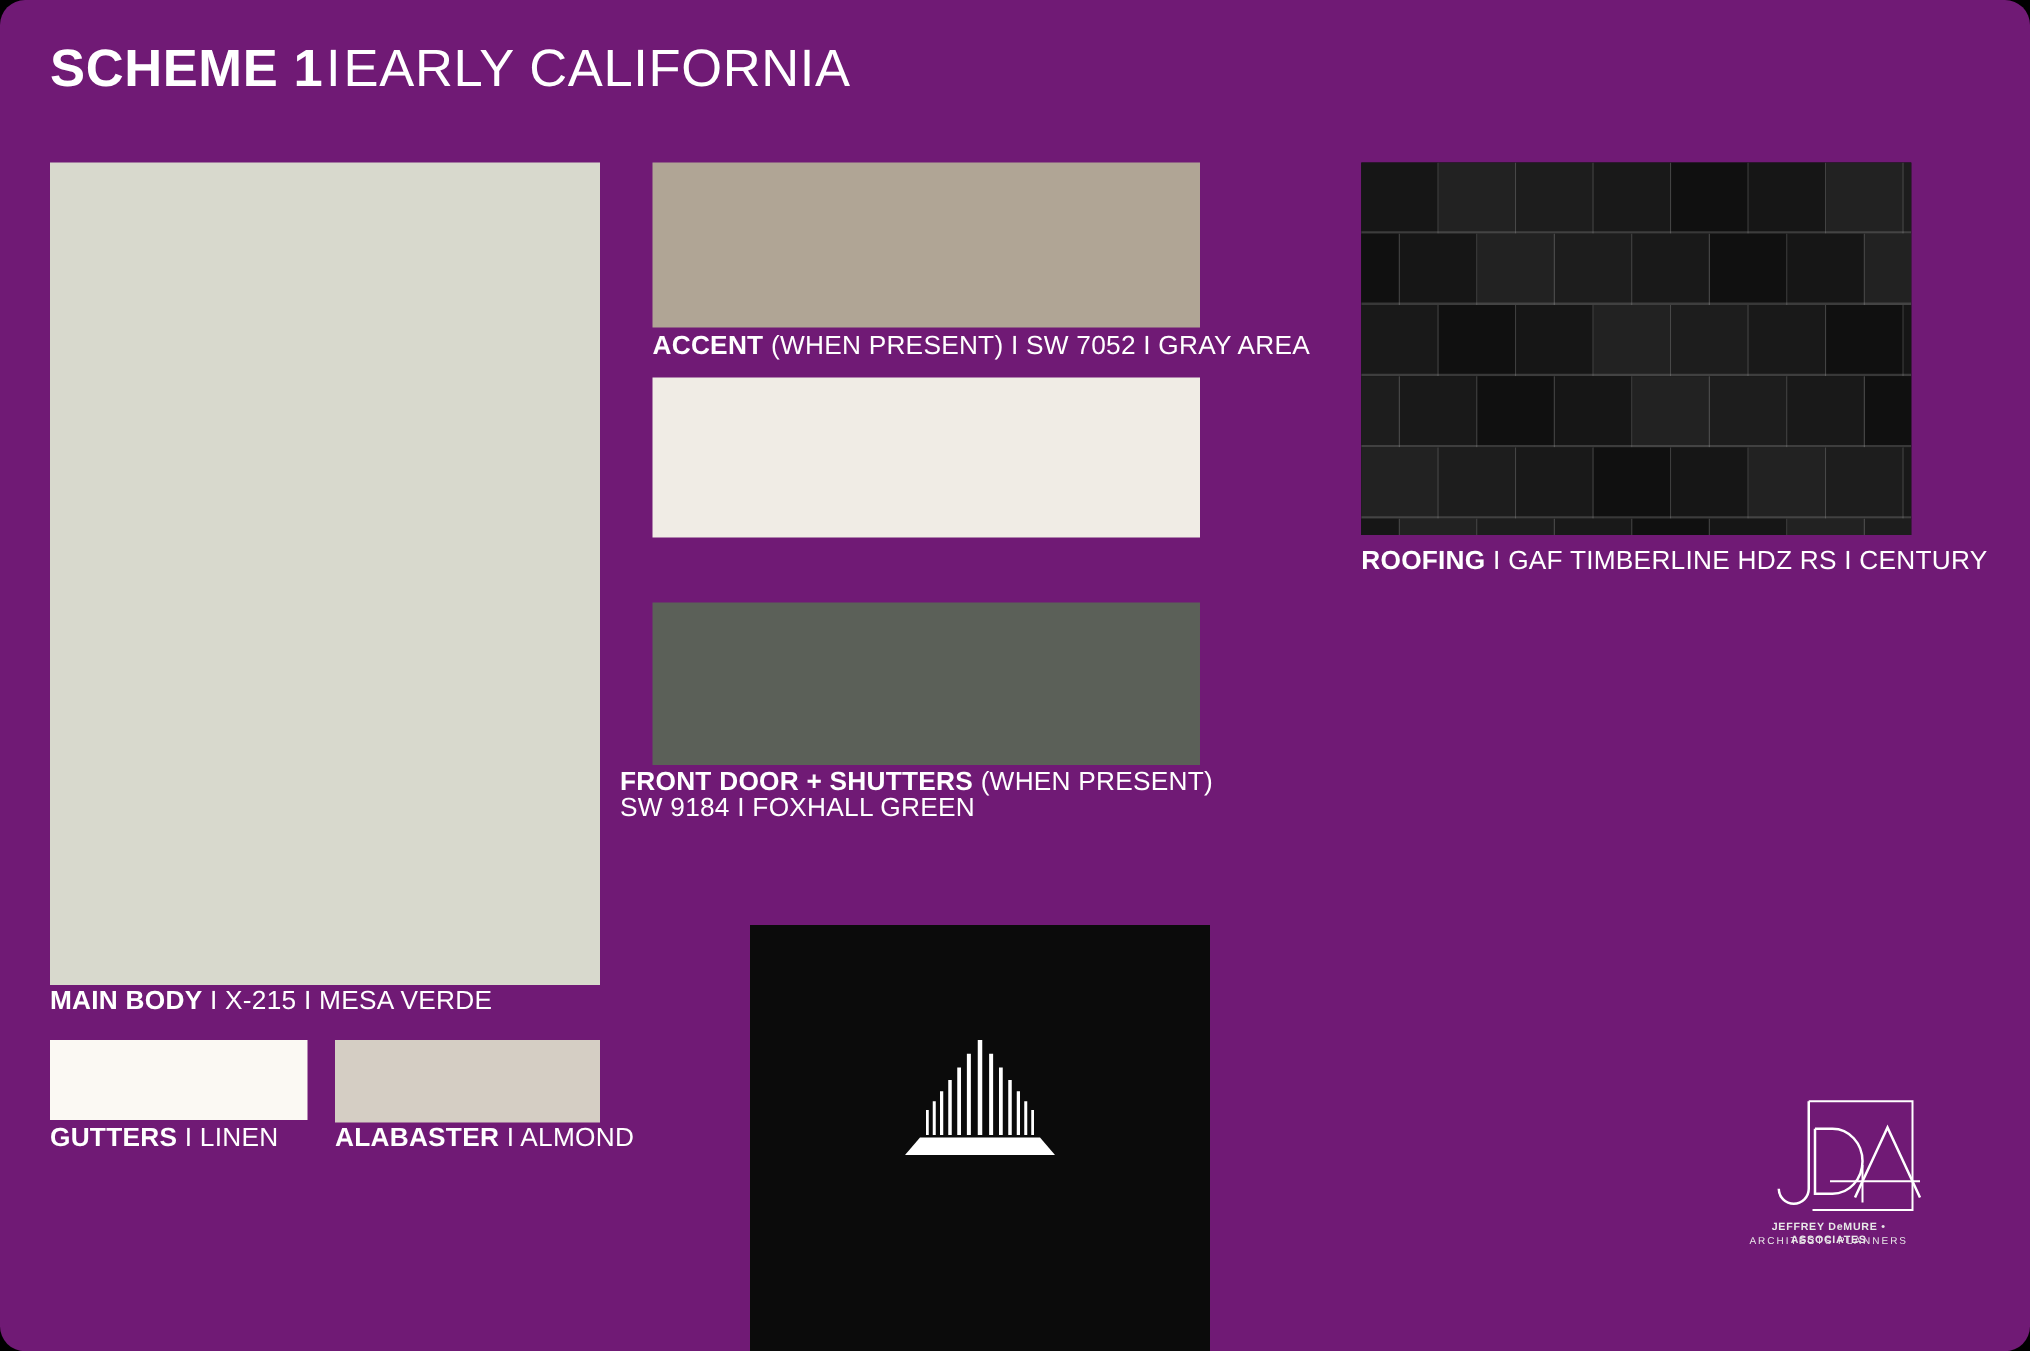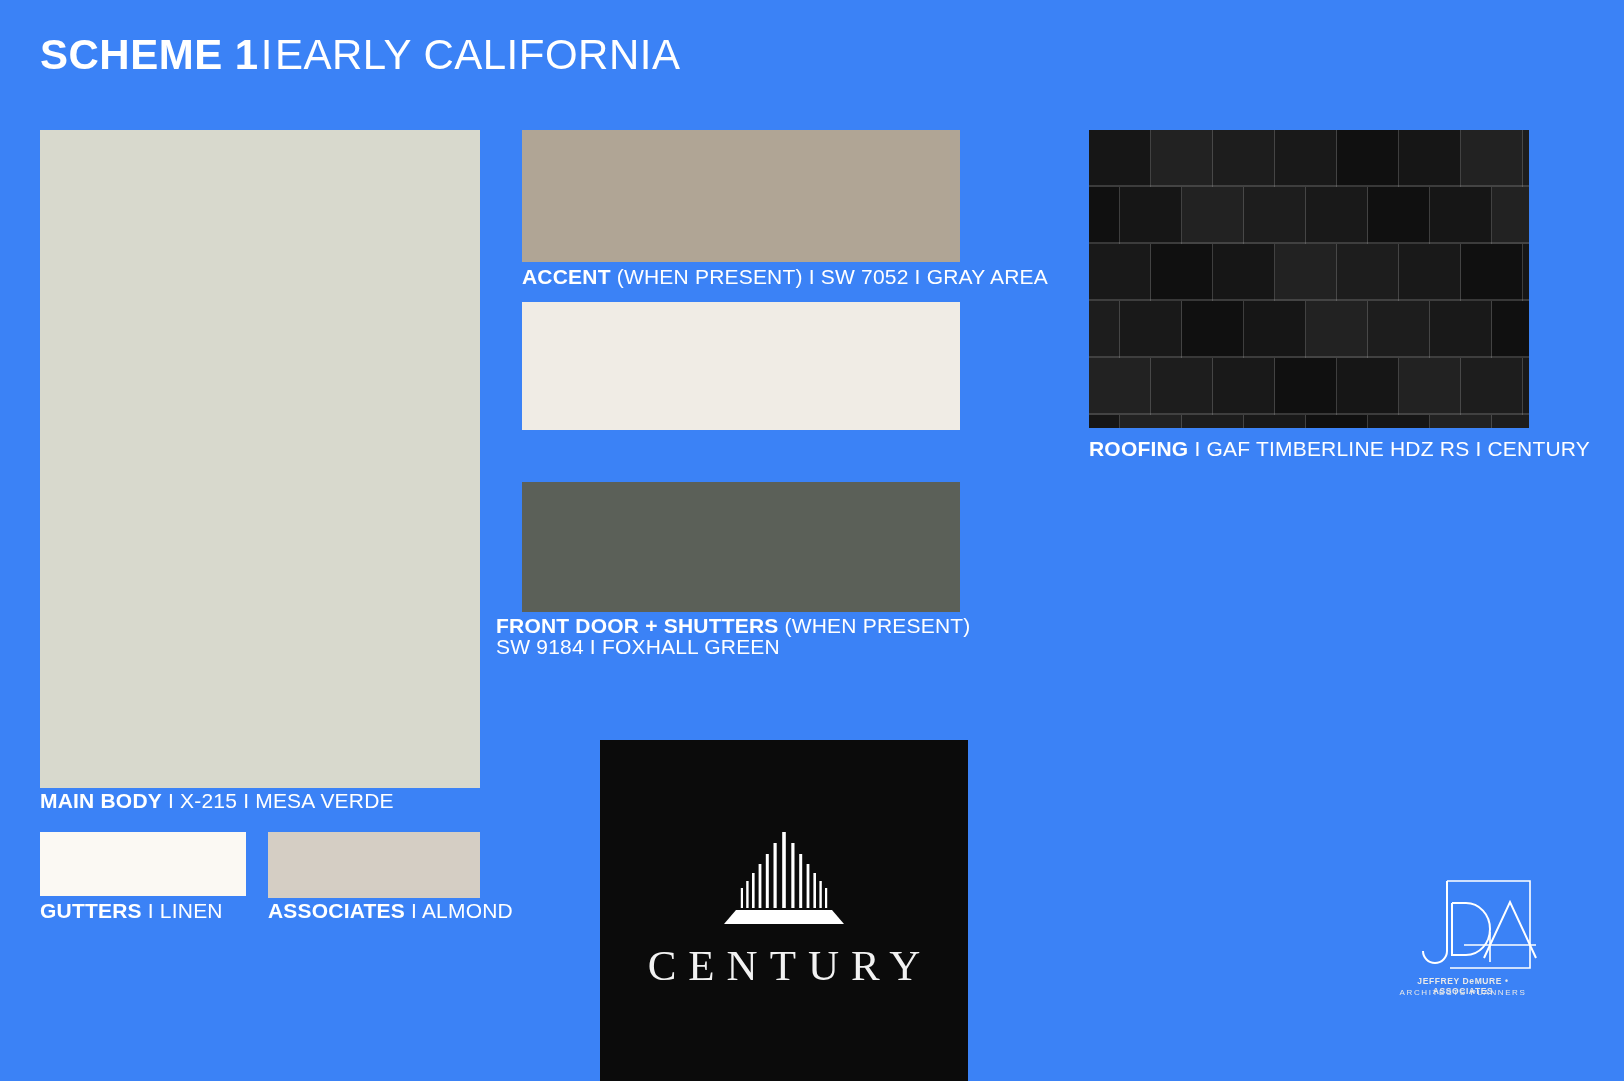--- a/index.html
+++ b/index.html
@@ -11,21 +11,22 @@
     width: 1624px;
     height: 1081px;
     overflow: hidden;
     font-family: "Liberation Sans", sans-serif;
     color: #ffffff;
     position: relative;
   }
   .board {
     position: absolute;
     inset: 0;
-    background: #3b82f6;
+    background: #701a75;
+    border-radius: 20px;
   }
 
   
   .title {
     position: absolute;
     left: 40px;
     top: 32px;
     font-size: 42px;
     letter-spacing: 0.5px;
     white-space: nowrap;
@@ -251,21 +252,21 @@
         <div class="tab" style="left: 341px; width: 62px; background: rgb(34, 34, 34);"></div>
         <div class="tab" style="left: 403px; width: 62px; background: rgb(29, 29, 29);"></div>
       </div>
   </div>
   <div class="caption" id="roof-caption"><b>ROOFING</b><span> I GAF TIMBERLINE HDZ RS  I CENTURY</span></div>
 
   <div class="swatch" id="gutter-swatch" style="background: rgb(251, 249, 243);"></div>
   <div class="caption" id="gutter-caption"><b>GUTTERS</b><span> I LINEN</span></div>
 
   <div class="swatch" id="downspout-swatch" style="background: rgb(213, 206, 196);"></div>
-  <div class="caption" id="downspout-caption"><b>ASSOCIATES</b><span> I ALMOND</span></div>
+  <div class="caption" id="downspout-caption"><b>ALABASTER</b><span> I ALMOND</span></div>
 
 
   <div id="century-logo">
     <svg id="century-mark" viewBox="0 0 120 98">
       <g fill="#ffffff">
         <rect x="58.2" y="2" width="3.6" height="76"></rect>
         <rect x="49.5" y="13" width="3.2" height="65"></rect>
         <rect x="67.3" y="13" width="3.2" height="65"></rect>
         <rect x="41.8" y="24" width="3.0" height="54"></rect>
         <rect x="75.2" y="24" width="3.0" height="54"></rect>
@@ -273,21 +274,20 @@
         <rect x="82.6" y="34" width="2.8" height="44"></rect>
         <rect x="28.0" y="43" width="2.6" height="35"></rect>
         <rect x="89.4" y="43" width="2.6" height="35"></rect>
         <rect x="22.2" y="51" width="2.4" height="27"></rect>
         <rect x="95.4" y="51" width="2.4" height="27"></rect>
         <rect x="16.8" y="58" width="2.2" height="20"></rect>
         <rect x="101.0" y="58" width="2.2" height="20"></rect>
         <polygon points="12,80 108,80 120,94 0,94"></polygon>
       </g>
     </svg>
-    <div id="century-word">CENTURY</div>
   </div>
 
   <div id="jda-logo">
     <svg id="jda-mark" viewBox="0 0 150 104">
       <g fill="none" stroke="#ffffff" stroke-width="1.6">
         <polyline points="59,9 142,9 142,96 62,96"></polyline>
         <path d="M59,9 L59,79 A12,12 0 0 1 35,79" stroke-width="2"></path>
         <path d="M64,31 L78,31 A24,26 0 0 1 78,83 L64,83 L64,31" stroke-width="2"></path>
         <polyline points="96,86 122,30 148,86" stroke-width="2"></polyline>
         <line x1="76" y1="73" x2="148" y2="73" stroke-width="1.6"></line>

